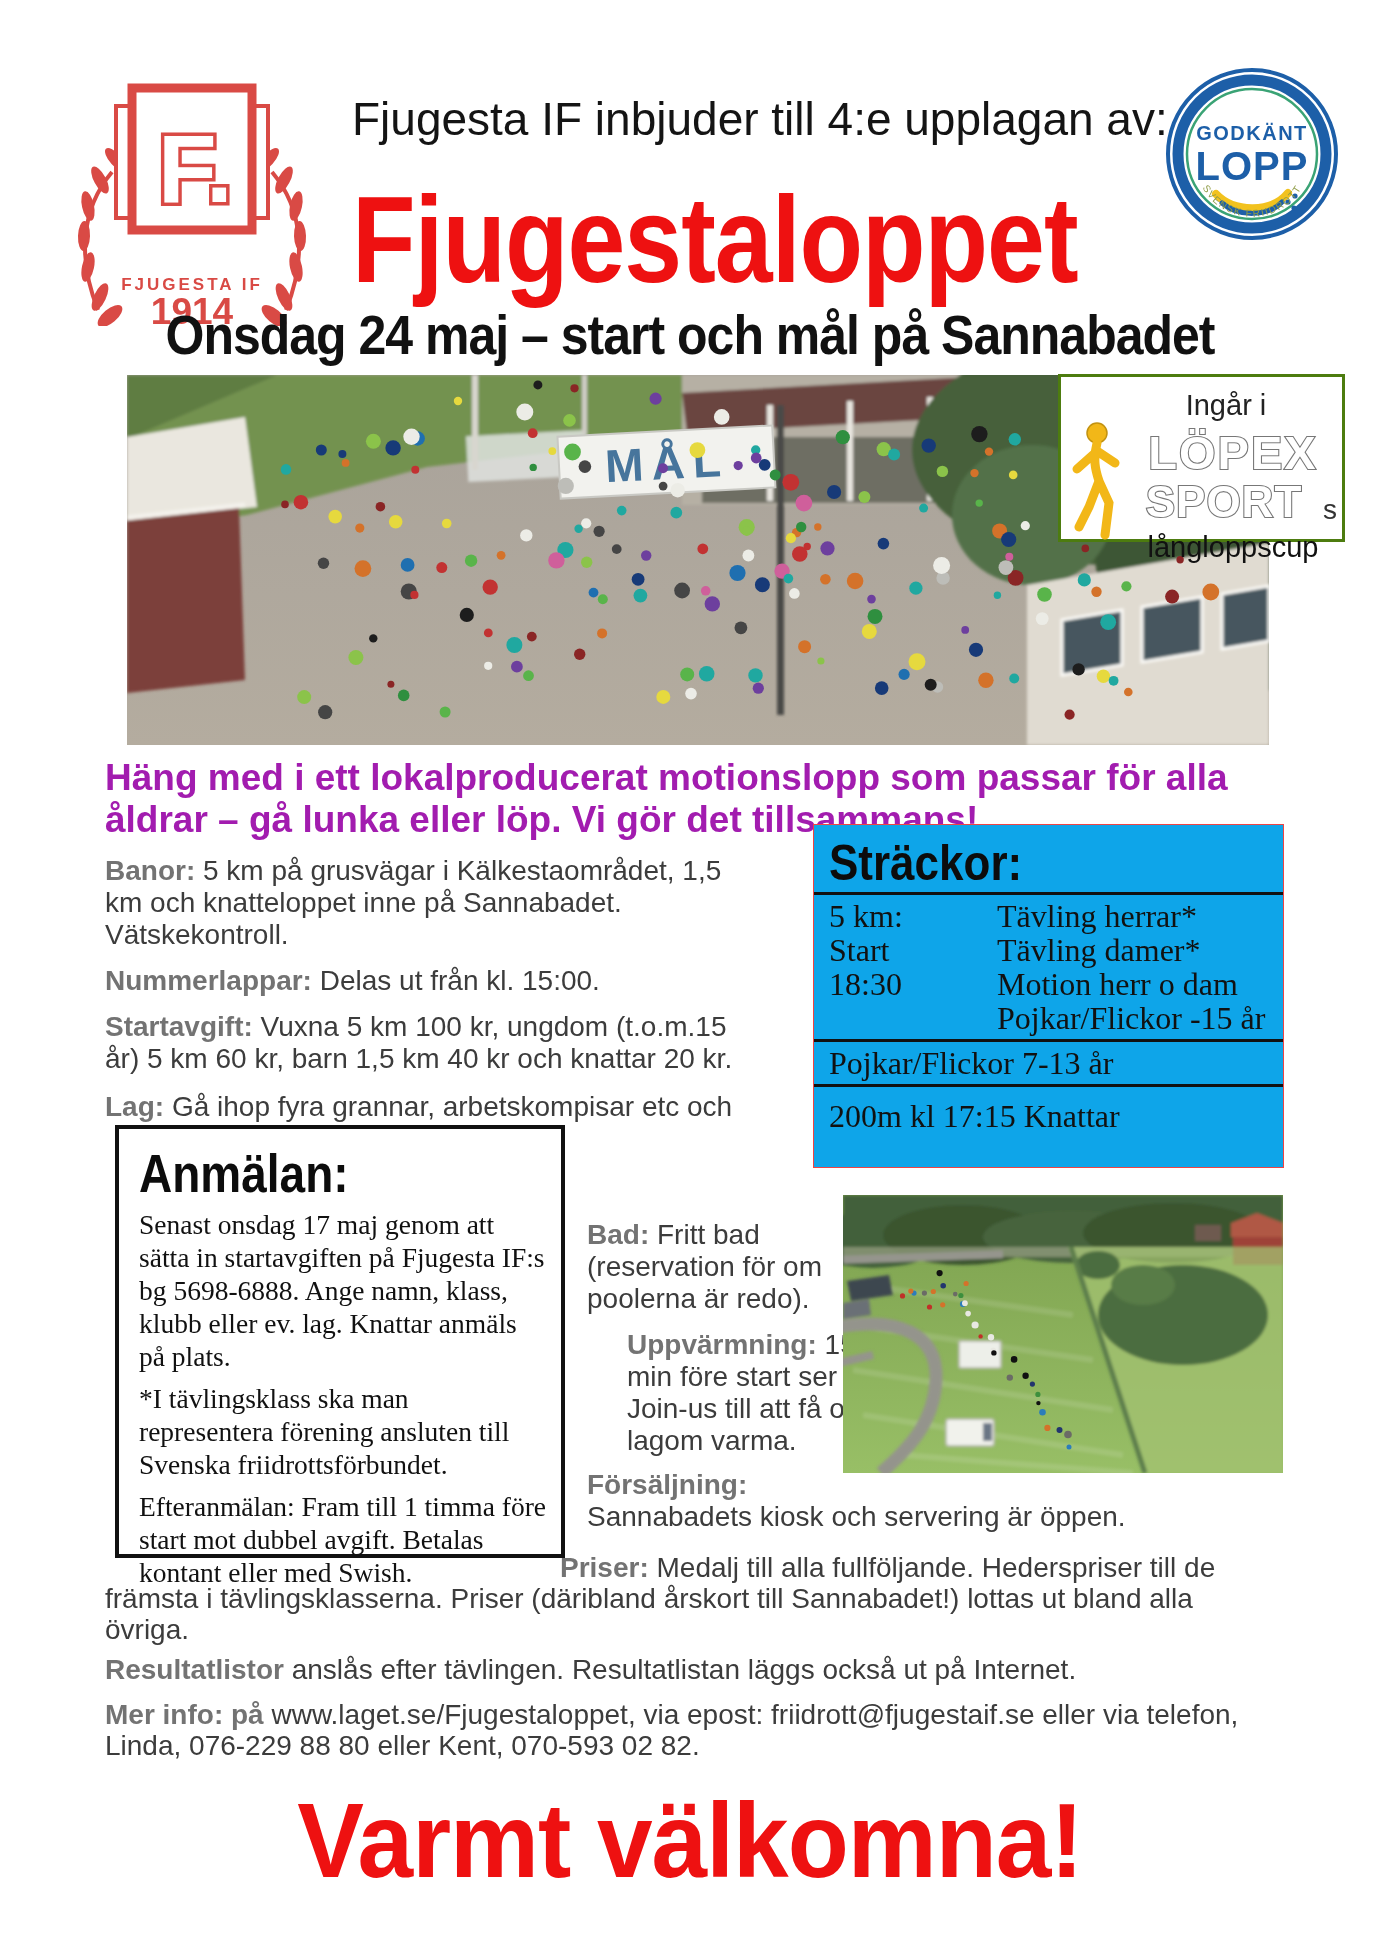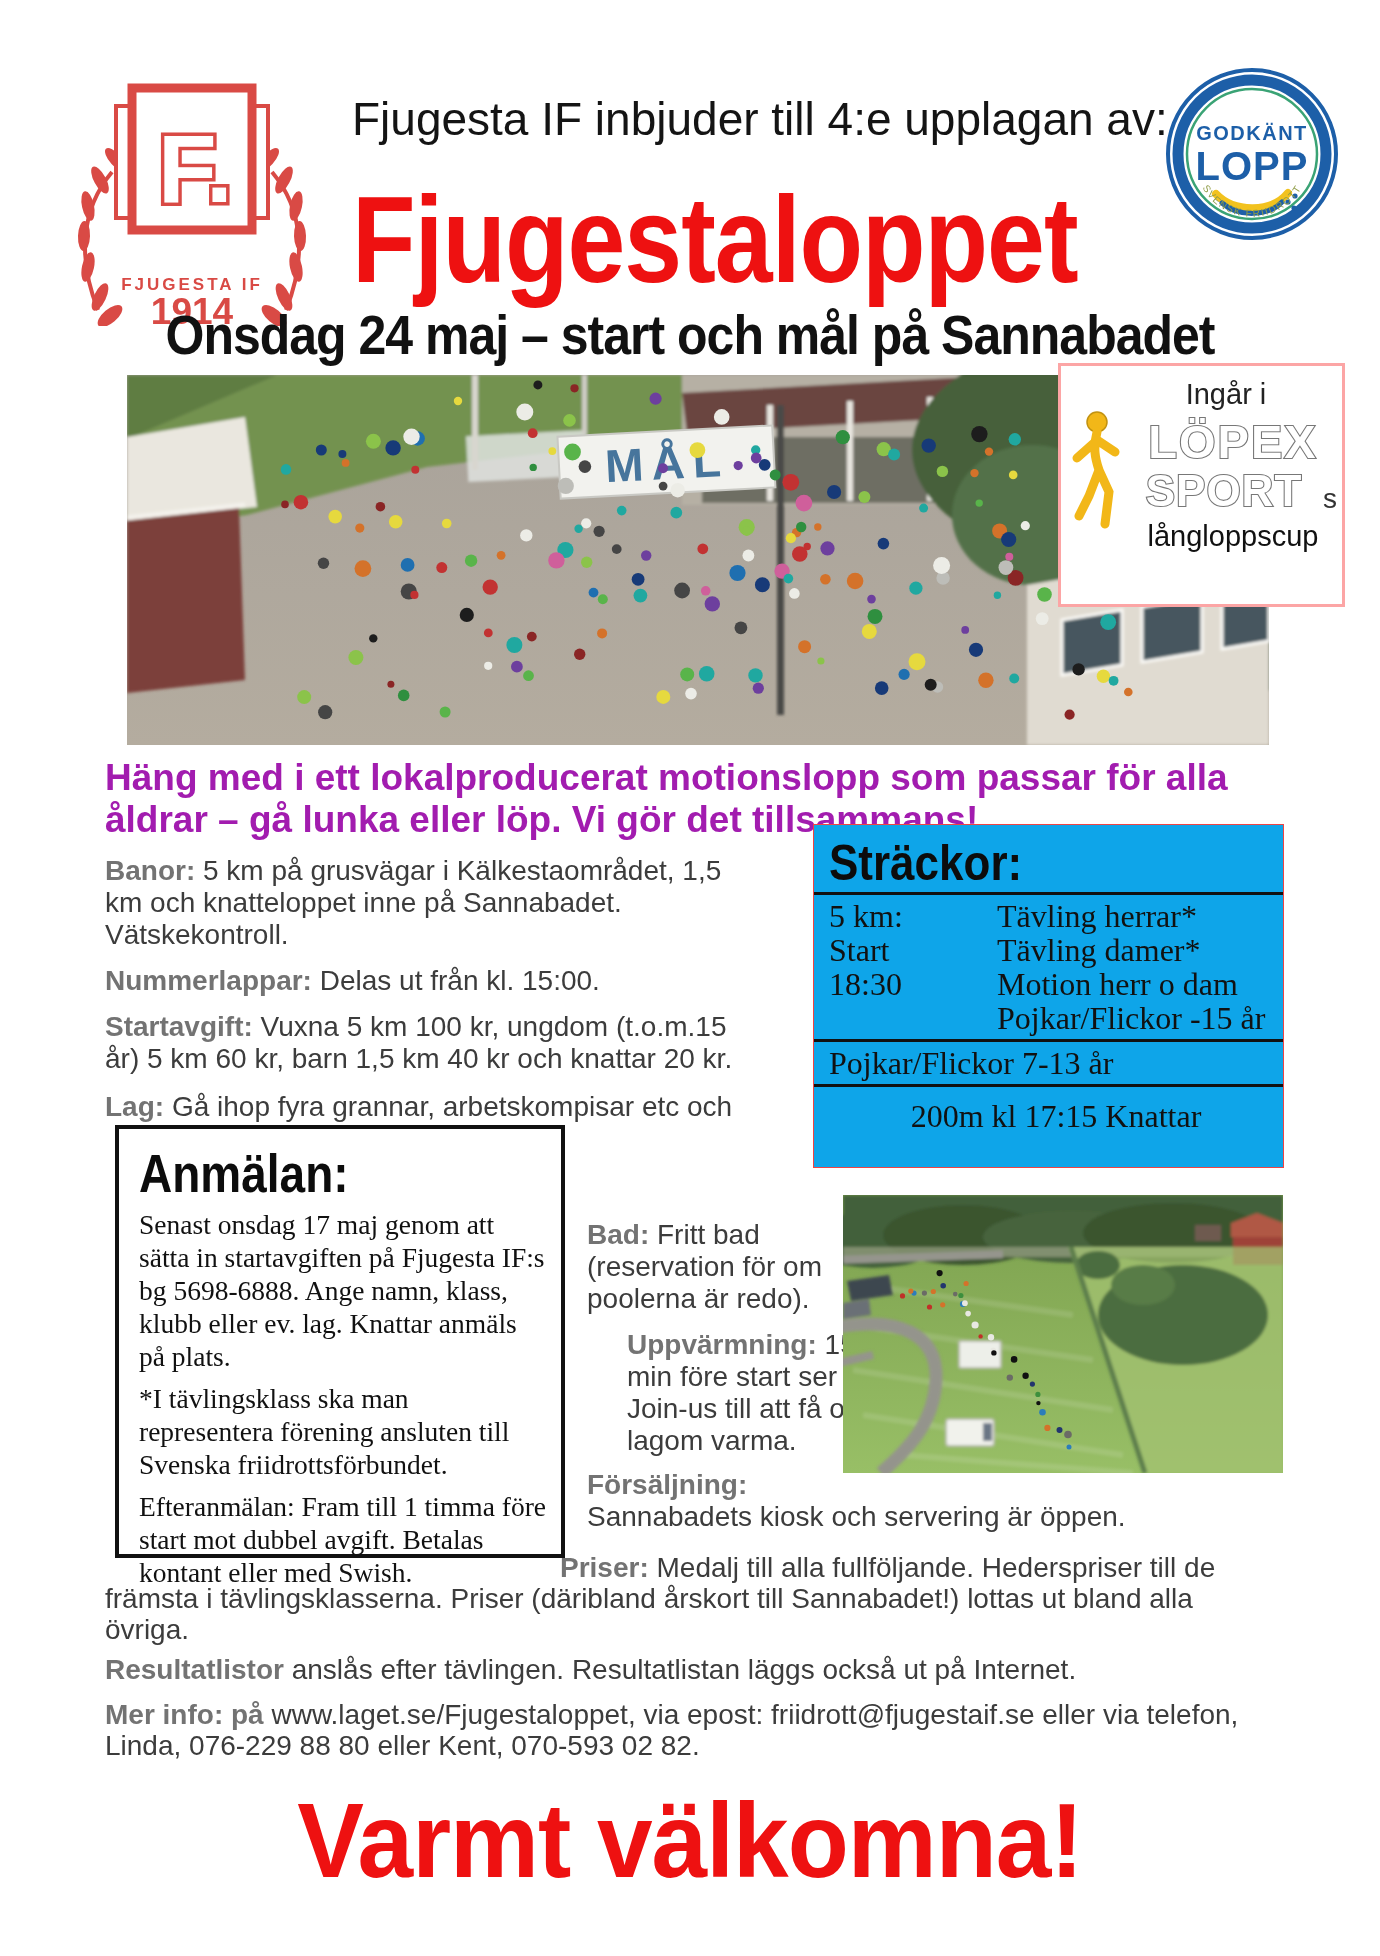--- a/index.html
+++ b/index.html
@@ -16,21 +16,21 @@
   .title{font-size:104px;font-weight:800;letter-spacing:-1px;color:#ee1111;line-height:1;white-space:nowrap;}
   .godkant{left:1164px;top:66px;width:176px;height:176px;}
   .dateline-wrap{left:103px;top:308px;width:1174px;transform:scale(1,1.1);transform-origin:center top;}
   .dateline{font-size:50px;font-weight:800;letter-spacing:-1px;color:#111;text-align:center;line-height:1;white-space:nowrap;}
 
   
   .main-photo{left:127px;top:375px;width:1142px;height:370px;}
   .field-photo{left:843px;top:1195px;width:440px;height:278px;}
 
   
-  .lopex{left:1058px;top:363px;width:287px;height:244px;background:#fff;border:3px solid #fca5a5;box-sizing:border-box;}
+  .lopex{left:1058px;top:374px;width:287px;height:168px;background:#fff;border:3px solid #4d7c0f;box-sizing:border-box;}
 
   
   .intro{left:105px;top:757px;width:1160px;font-size:37px;font-weight:bold;color:#a21caf;line-height:42px;}
   .leftcol{left:105px;top:855px;width:650px;font-size:28px;line-height:32px;}
   .leftcol p{margin:0 0 14px 0;}
   .lagline{left:105px;top:1091px;width:800px;font-size:28px;line-height:32px;white-space:nowrap;}
   .lagcont{left:587px;top:1114px;width:255px;font-size:28px;line-height:32px;}
   .badblk{left:587px;top:1219px;width:265px;font-size:28px;line-height:32px;}
   .uppblk{left:587px;top:1329px;width:265px;font-size:28px;line-height:32px;margin-left:40px;}
   .forsblk{left:587px;top:1469px;width:620px;font-size:28px;line-height:32px;}
@@ -38,21 +38,21 @@
 
   
   .strackor{left:813px;top:824px;width:471px;height:344px;border:1px solid #ef4444;box-sizing:border-box;background:#0ea5e9;
             font-family:"Liberation Serif",serif;font-size:32px;color:#111;}
   .s-title-wrap{padding:10px 0 0 15px;height:57px;transform-origin:left top;}
   .s-title{font-size:44px;font-weight:800;font-family:"Liberation Sans",sans-serif;color:#0c0c0c;
            transform:scale(1,1.12);transform-origin:left top;letter-spacing:0px;}
   .s-row{display:flex;border-top:3px solid #111;padding:4px 0 4px 15px;line-height:34px;}
   .s-left{width:168px;flex:none;}
   .s-right{flex:1;}
-  .s-row3{border-top:3px solid #111;padding:12px 0 6px 15px;line-height:34px;text-align:center;}
+  .s-row3{border-top:3px solid #111;padding:12px 0 6px 15px;line-height:34px;}
 
   
   .anmalan{left:115px;top:1125px;width:450px;height:433px;border:4px solid #111;box-sizing:border-box;background:#fff;
            padding:22px 14px 0 20px;font-family:"Liberation Serif",serif;font-size:27.5px;line-height:33px;color:#111;}
   .a-title{font-family:"Liberation Sans",sans-serif;font-size:46px;font-weight:800;color:#0c0c0c;
            transform:scale(1,1.15);transform-origin:left top;margin:4px 0 20px 0;}
   .anmalan p{margin:0 0 9px 0;}
 
   
   .priser{left:105px;top:1552px;width:1172px;font-size:28px;line-height:31px;text-indent:455px;}

